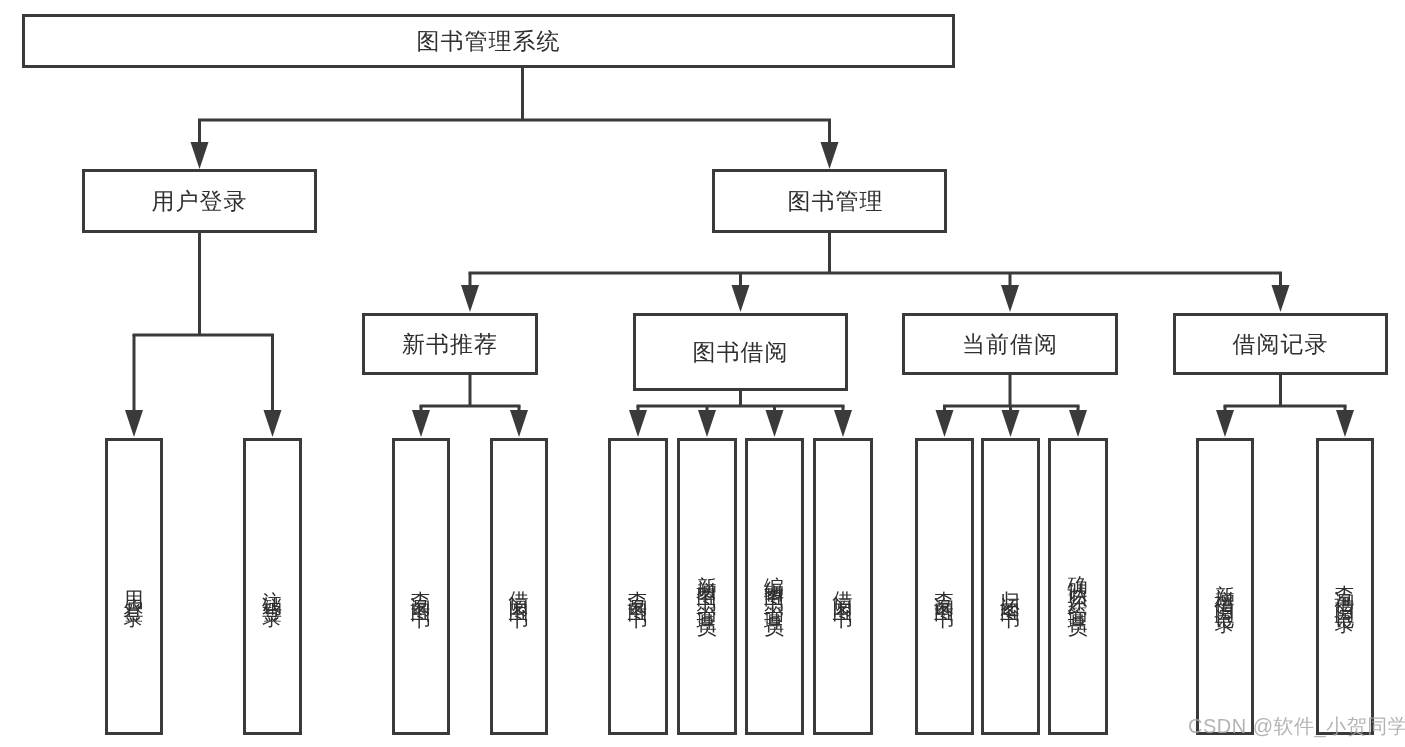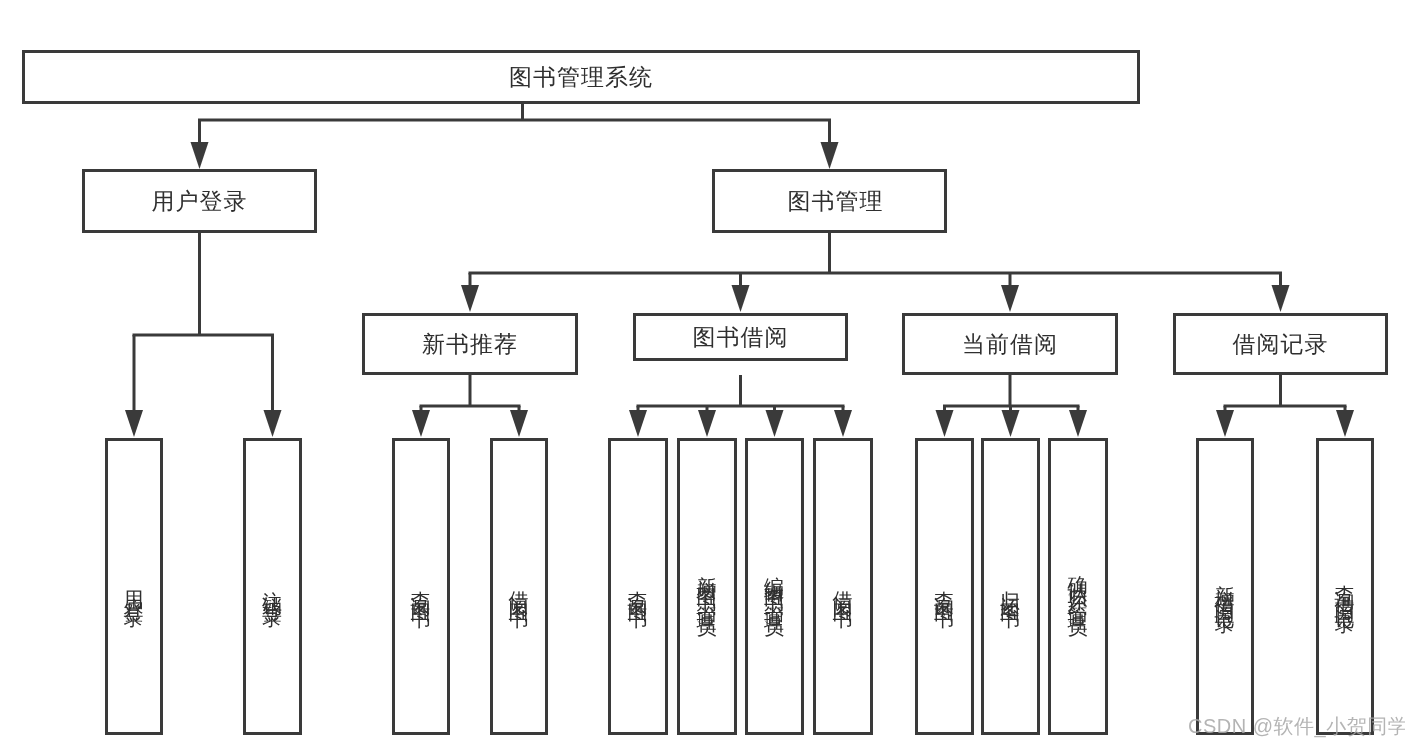--- a/index.html
+++ b/index.html
@@ -108,33 +108,33 @@
       <line x1="1078" y1="406" x2="1078" y2="415" stroke="#3a3a3a" stroke-width="3"></line>
       <polygon points="1069,410 1087,410 1078,437" fill="#3a3a3a"></polygon>
       <line x1="1280.5" y1="375" x2="1280.5" y2="406" stroke="#3a3a3a" stroke-width="3"></line>
       <line x1="1223.5" y1="406" x2="1346.5" y2="406" stroke="#3a3a3a" stroke-width="3"></line>
       <line x1="1225" y1="406" x2="1225" y2="415" stroke="#3a3a3a" stroke-width="3"></line>
       <polygon points="1216,410 1234,410 1225,437" fill="#3a3a3a"></polygon>
       <line x1="1345" y1="406" x2="1345" y2="415" stroke="#3a3a3a" stroke-width="3"></line>
       <polygon points="1336,410 1354,410 1345,437" fill="#3a3a3a"></polygon>
     </svg>
   <div id="nodes">
-      <div class="node horizontal" style="left: 22px; top: 14px; width: 1118px; height: 54px; border-color: rgb(58, 58, 58); background: rgb(255, 255, 255); color: rgb(47, 47, 47); margin-top: 36px;">
+      <div class="node horizontal" style="left: 22px; top: 14px; width: 933px; height: 54px; border-color: rgb(58, 58, 58); background: rgb(255, 255, 255); color: rgb(47, 47, 47);">
         <span class="node-label">图书管理系统</span>
       </div>
       <div class="node horizontal" style="left: 82px; top: 169px; width: 235px; height: 64px; border-color: rgb(58, 58, 58); background: rgb(255, 255, 255); color: rgb(47, 47, 47);">
         <span class="node-label">用户登录</span>
       </div>
       <div class="node horizontal" style="left: 712px; top: 169px; width: 235px; height: 64px; border-color: rgb(58, 58, 58); background: rgb(255, 255, 255); color: rgb(47, 47, 47); padding-left: 12px;">
         <span class="node-label">图书管理</span>
       </div>
-      <div class="node horizontal" style="left: 362px; top: 313px; width: 216px; height: 62px; border-color: rgb(58, 58, 58); background: rgb(255, 255, 255); color: rgb(47, 47, 47);">
+      <div class="node horizontal" style="left: 362px; top: 313px; width: 176px; height: 62px; border-color: rgb(58, 58, 58); background: rgb(255, 255, 255); color: rgb(47, 47, 47);">
         <span class="node-label">新书推荐</span>
       </div>
-      <div class="node horizontal" style="left: 633px; top: 313px; width: 215px; height: 48px; border-color: rgb(58, 58, 58); background: rgb(255, 255, 255); color: rgb(47, 47, 47);">
+      <div class="node horizontal" style="left: 633px; top: 313px; width: 215px; height: 78px; border-color: rgb(58, 58, 58); background: rgb(255, 255, 255); color: rgb(47, 47, 47);">
         <span class="node-label">图书借阅</span>
       </div>
       <div class="node horizontal" style="left: 902px; top: 313px; width: 216px; height: 62px; border-color: rgb(58, 58, 58); background: rgb(255, 255, 255); color: rgb(47, 47, 47); justify-content: center;">
         <span class="node-label">当前借阅</span>
       </div>
       <div class="node horizontal" style="left: 1173px; top: 313px; width: 215px; height: 62px; border-color: rgb(58, 58, 58); background: rgb(255, 255, 255); color: rgb(47, 47, 47); align-items: center;">
         <span class="node-label">借阅记录</span>
       </div>
       <div class="node vertical" style="left: 105px; top: 438px; width: 58px; height: 297px; border-color: rgb(58, 58, 58); background: rgb(255, 255, 255); color: rgb(47, 47, 47);">
         <span class="node-label">用户登录</span>

